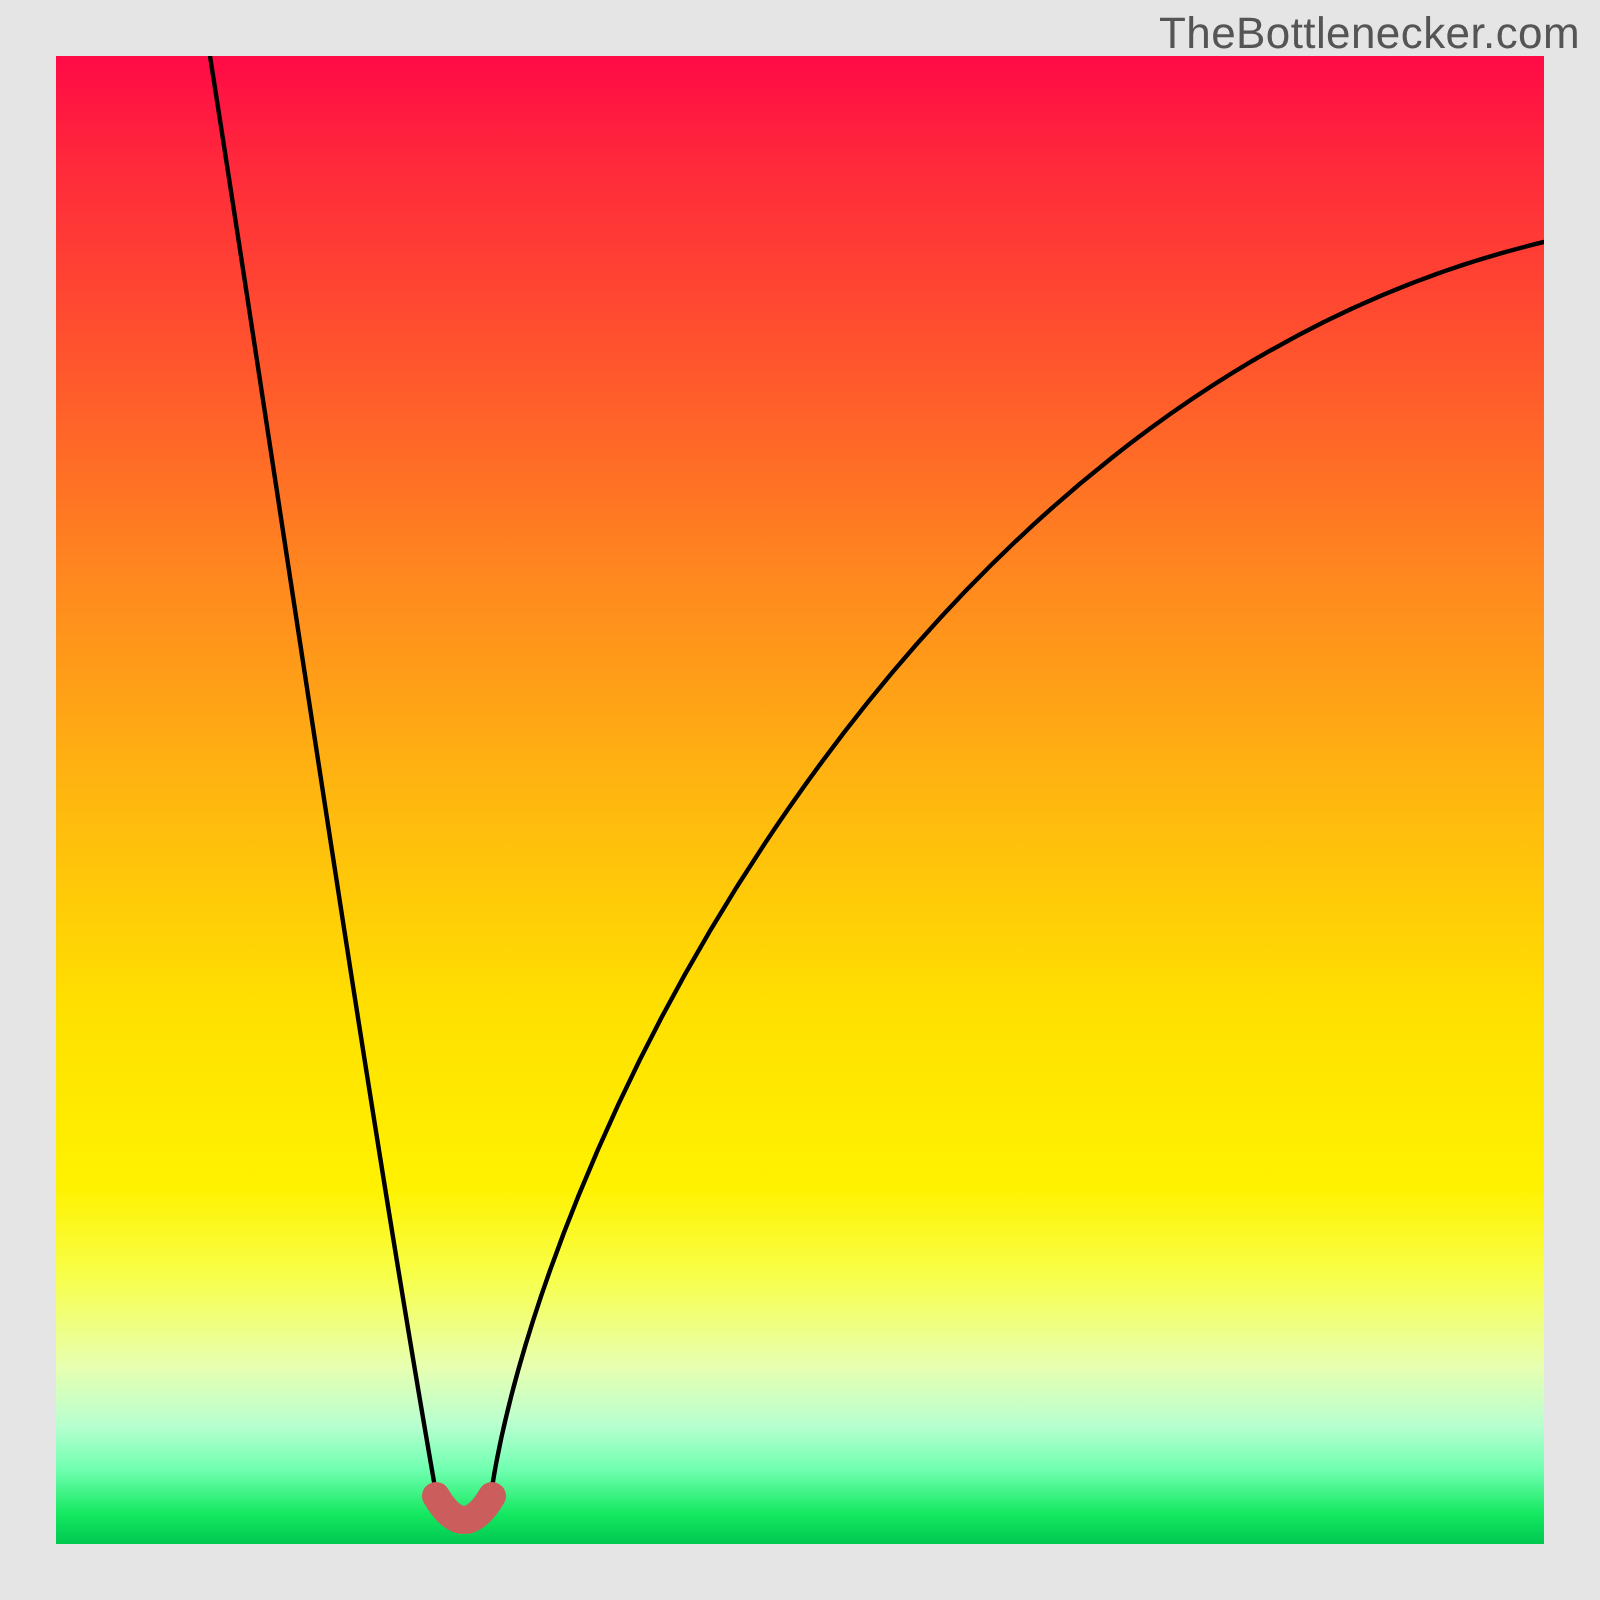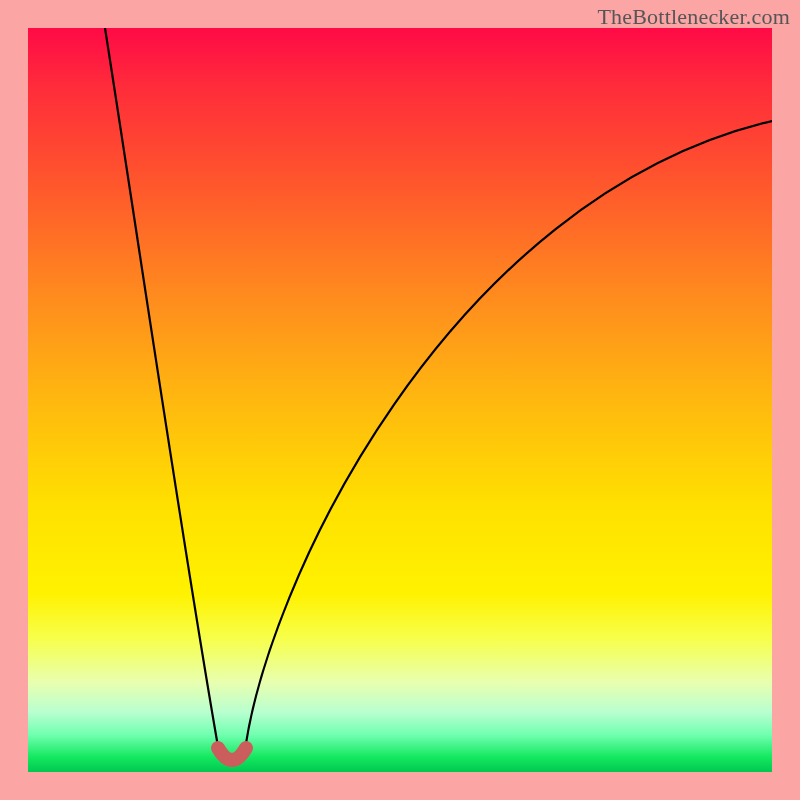--- a/index.html
+++ b/index.html
@@ -10,22 +10,21 @@
     overflow: hidden;
     background: #000;
     font-family: Arial, Helvetica, sans-serif;
   }
   .frame {
     position: absolute;
     left: 0;
     top: 0;
     width: 800px;
     height: 800px;
-    background: #fca5a5;
-    font-family: Liberation Serif, serif;
+    background: #e5e5e5;
   }
   .plot {
     position: absolute;
     left: 28px;
     top: 28px;
     width: 744px;
     height: 744px;
     background: linear-gradient(
       to bottom,
       #ff0a46 0%,

